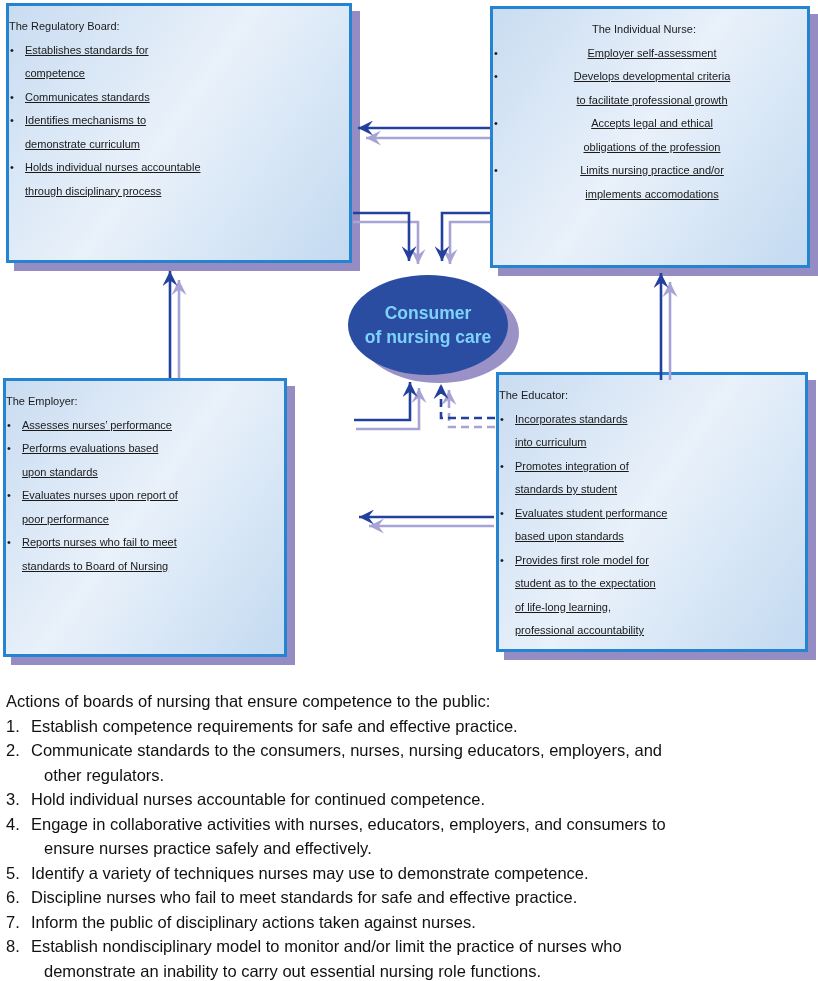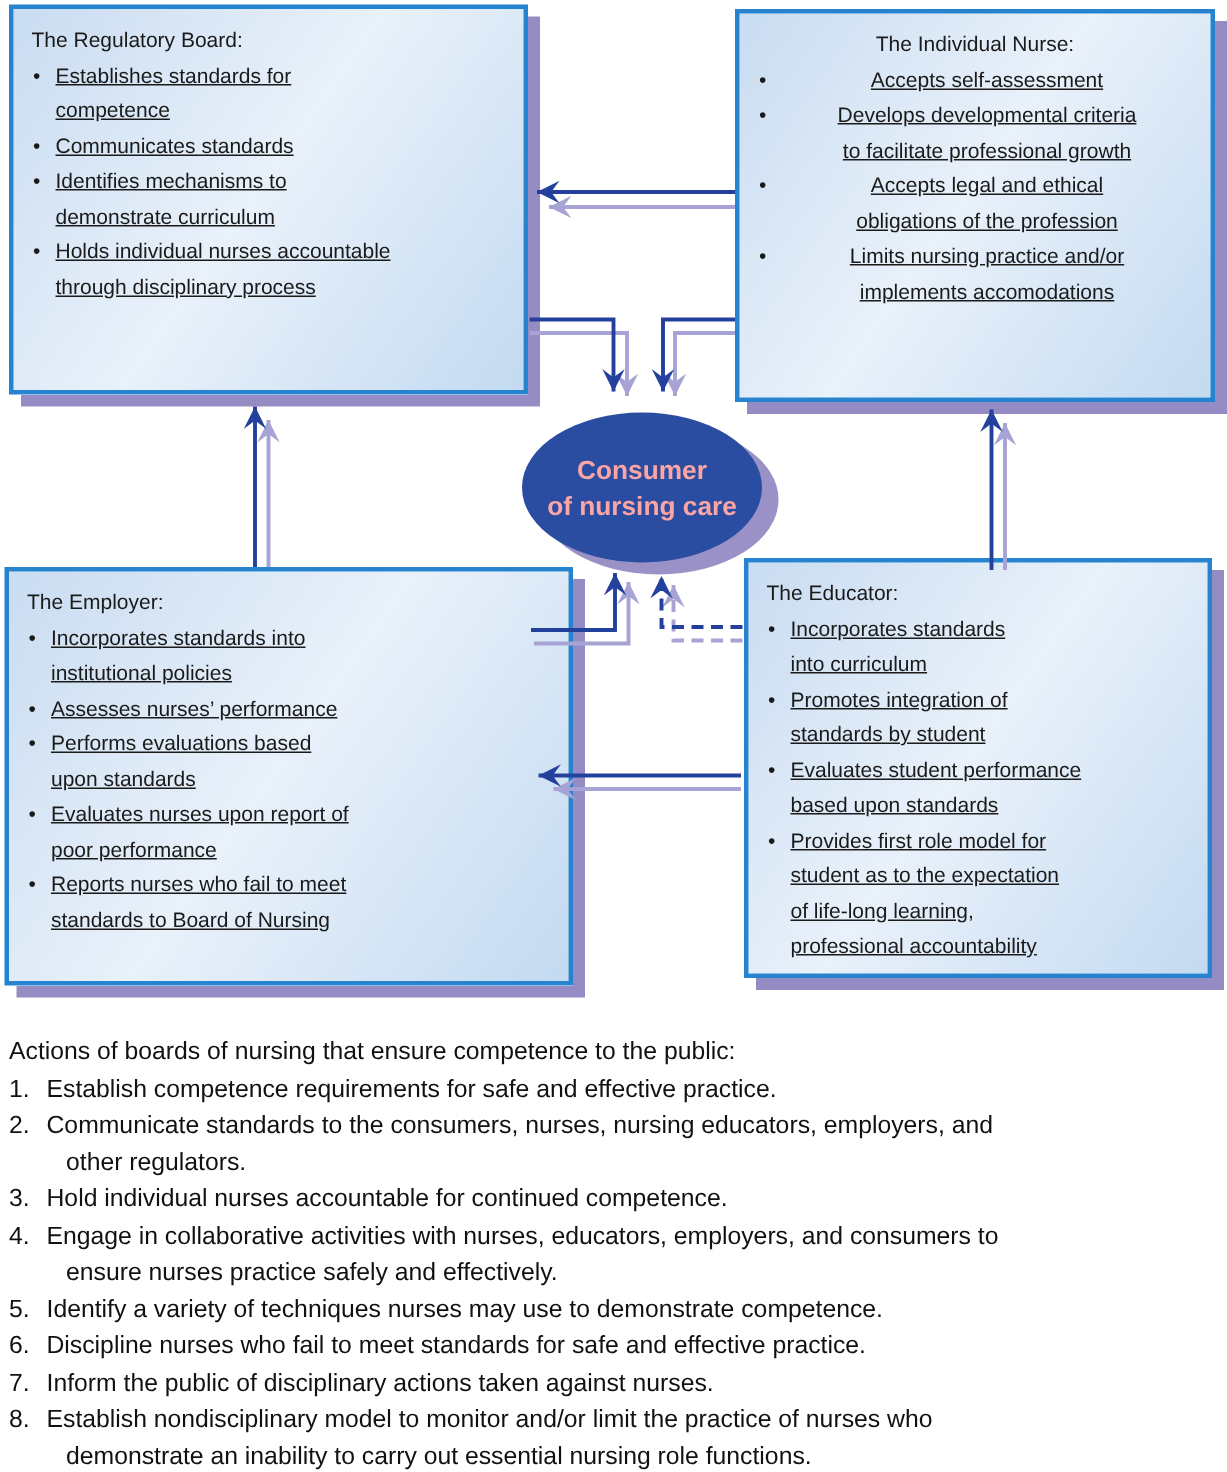--- a/index.html
+++ b/index.html
@@ -21,27 +21,27 @@
   }
   .canvas {
     position: relative;
     width: 818px; height: 680px;
   }
   .dbox {
     position: absolute;
     border: 3px solid var(--box-border);
     background: linear-gradient(125deg, #c9dcf1 0%, #e9f1fa 48%, #c3daf1 100%);
     box-shadow: 8px 8px 0 var(--box-shadow);
-    padding: 9px 12px 8px 12px;
-    font-size: 14px;
+    padding: 9px 12px 8px 0;
+    font-size: 11px;
     line-height: 23.5px;
   }
   .box-tl { left: 6px;   top: 3px;   width: 346px; height: 260px; }
   .box-tr { left: 490px; top: 6px;   width: 320px; height: 262px; text-align: center; }
-  .box-bl { left: 3px;   top: 378px; width: 379px; height: 279px; }
+  .box-bl { left: 3px;   top: 378px; width: 284px; height: 279px; }
   .box-br { left: 496px; top: 372px; width: 312px; height: 280px; }
   ul.bullets { margin: 0; padding: 0; list-style: none; }
   ul.bullets li {
     position: relative;
     padding-left: 16px;
     white-space: pre-line;
     text-decoration: underline;
   }
   ul.bullets li::before {
     content: "\2022";
@@ -51,21 +51,21 @@
     position: absolute;
     left: 359px; top: 283px; width: 160px; height: 100px;
     border-radius: 50%;
     background: var(--ellipse-shadow);
   }
   .ellipse {
     position: absolute;
     left: 348px; top: 275px; width: 160px; height: 100px;
     border-radius: 50%;
     background: var(--ellipse-fill);
-    color: #fca5a5;
+    color: #7dd3fc;
     font-weight: bold;
     font-size: 17.5px;
     line-height: 24px;
     display: flex; flex-direction: column;
     align-items: center; justify-content: center;
     text-align: center;
   }
   svg.connectors {
     position: absolute; left: 0; top: 0;
     width: 818px; height: 680px;
@@ -106,35 +106,33 @@
         <li>Identifies mechanisms to
 demonstrate curriculum</li>
         <li>Holds individual nurses accountable
 through disciplinary process</li>
       </ul>
   </div>
 
   <div class="dbox box-tr">
     <div class="box-title">The Individual Nurse:</div>
     <ul class="bullets">
-        <li>Accepts self-assessment</li>
+        <li>Employer self-assessment</li>
         <li>Develops developmental criteria
 to facilitate professional growth</li>
         <li>Accepts legal and ethical
 obligations of the profession</li>
         <li>Limits nursing practice and/or
 implements accomodations</li>
       </ul>
   </div>
 
   <div class="dbox box-bl">
     <div class="box-title">The Employer:</div>
     <ul class="bullets">
-        <li>Incorporates standards into
-institutional policies</li>
         <li>Assesses nurses’ performance</li>
         <li>Performs evaluations based
 upon standards</li>
         <li>Evaluates nurses upon report of
 poor performance</li>
         <li>Reports nurses who fail to meet
 standards to Board of Nursing</li>
       </ul>
   </div>
 

